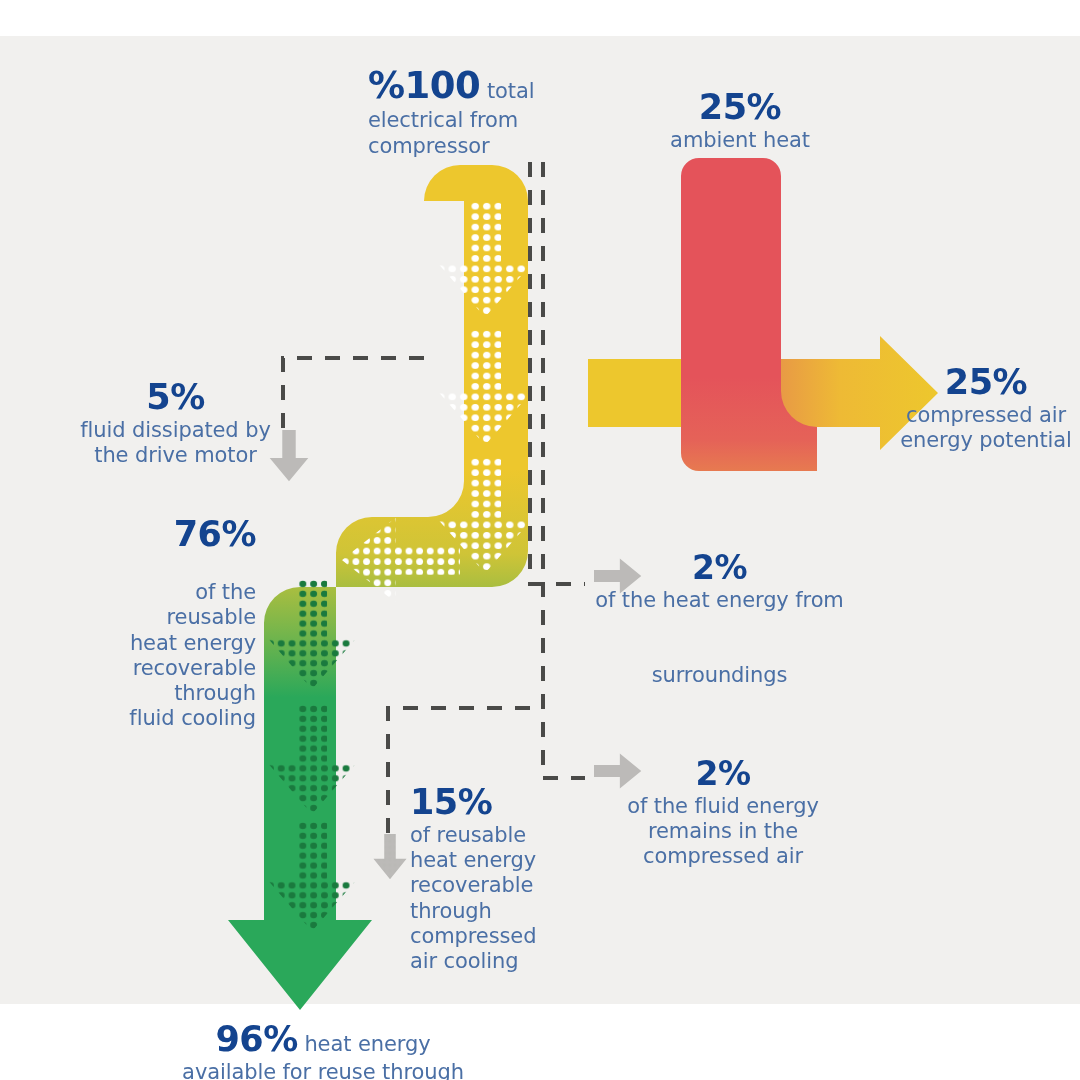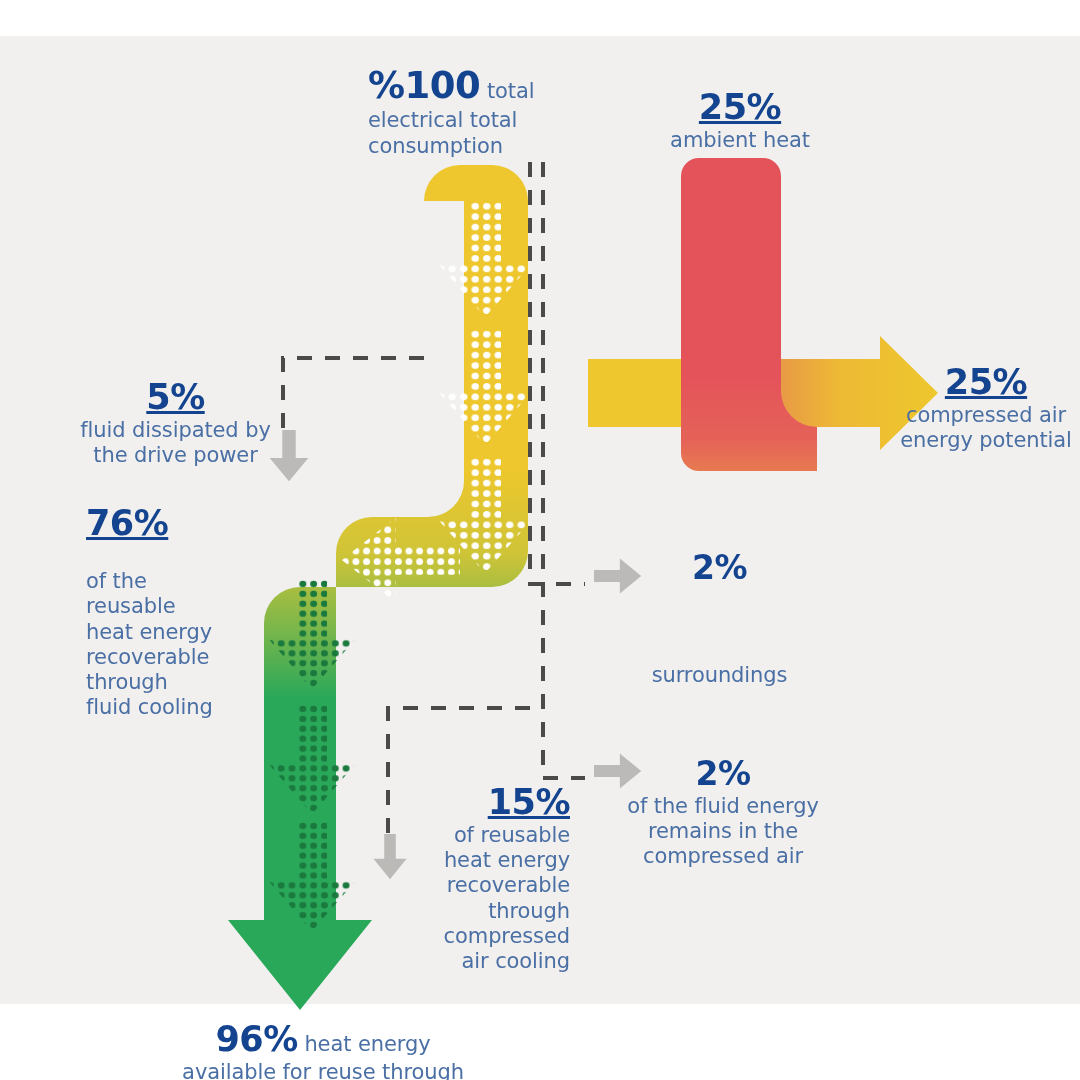--- a/index.html
+++ b/index.html
@@ -33,21 +33,21 @@
     color: #4a6fa5;
     font-size: 21px;
     line-height: 1.20;
     letter-spacing: -0.1px;
   }
   .pct {
     color: #14448f;
     font-weight: bold;
     letter-spacing: -0.5px;
   }
-  .pct-lg { font-size: 35px; text-decoration: underline; }
+  .pct-lg { font-size: 35px; }
   .pct-md { font-size: 33px; }
 
   
   #label-total {
     left: 368px; top: 28px;
     width: 230px;
     text-align: left;
   }
   #label-total .pct { font-size: 37px; }
 
@@ -60,38 +60,38 @@
     left: 78px; top: 340px;
     width: 195px;
     text-align: center;
   }
   #label-compair {
     left: 896px; top: 325px;
     width: 180px;
     text-align: center;
   }
   #label-fluid {
-    left: 86px; top: 466px;
+    left: 86px; top: 477px;
     width: 170px;
-    text-align: left;
+    text-align: right;
   }
   #label-radiates {
     left: 582px; top: 512px;
     width: 275px;
     text-align: center;
   }
   #label-remains {
     left: 608px; top: 718px;
     width: 230px;
     text-align: center;
   }
   #label-aircool {
     left: 410px; top: 745px;
     width: 160px;
-    text-align: right;
+    text-align: left;
   }
   #label-recovery {
     left: 158px; top: 982px;
     width: 330px;
     text-align: center;
   }
   #label-recovery .pct { font-size: 35px; }
 </style>
 </head>
 <body>
@@ -198,33 +198,33 @@
     </g>
 
     <use href="#arrowDown" x="268" y="394" width="42" height="52" fill="url(#dotsGrey)"></use>
     <use href="#arrowDown" x="372" y="798" width="36" height="46" fill="url(#dotsGreySm)"></use>
     <use href="#arrowRight" x="594" y="521" width="48" height="38" fill="url(#dotsGrey)"></use>
     <use href="#arrowRight" x="594" y="716" width="48" height="38" fill="url(#dotsGrey)"></use>
   </svg>
 
   <div class="lbl" id="label-total">
     <span class="pct">%100</span><span style="font-size:21px;"> total</span><br>
-    <span>electrical total</span><br>
-    <span>consumption</span>
+    <span>electrical from</span><br>
+    <span>compressor</span>
   </div>
 
   <div class="lbl" id="label-ambient">
     <span class="pct pct-lg">25%</span><br>
     <span>ambient heat</span>
   </div>
 
   <div class="lbl" id="label-motor">
     <span class="pct pct-lg">5%</span><br>
     <span>fluid dissipated by</span><br>
-    <span>the drive power</span>
+    <span>the drive motor</span>
   </div>
 
   <div class="lbl" id="label-compair">
     <span class="pct pct-lg">25%</span><br>
     <span>compressed air</span><br>
     <span>energy potential</span>
   </div>
 
   <div class="lbl" id="label-fluid">
     <span class="pct pct-lg">76%</span><br>
@@ -232,21 +232,21 @@
     <span>of the</span><br>
     <span>reusable</span><br>
     <span>heat energy</span><br>
     <span>recoverable</span><br>
     <span>through</span><br>
     <span>fluid cooling</span>
   </div>
 
   <div class="lbl" id="label-radiates">
     <span class="pct pct-md">2%</span><br>
-    <br>
+    <span>of the heat energy from</span><br>
     <br>
     <br>
     <span>surroundings</span>
   </div>
 
   <div class="lbl" id="label-remains">
     <span class="pct pct-md">2%</span><br>
     <span>of the fluid energy</span><br>
     <span>remains in the</span><br>
     <span>compressed air</span>

